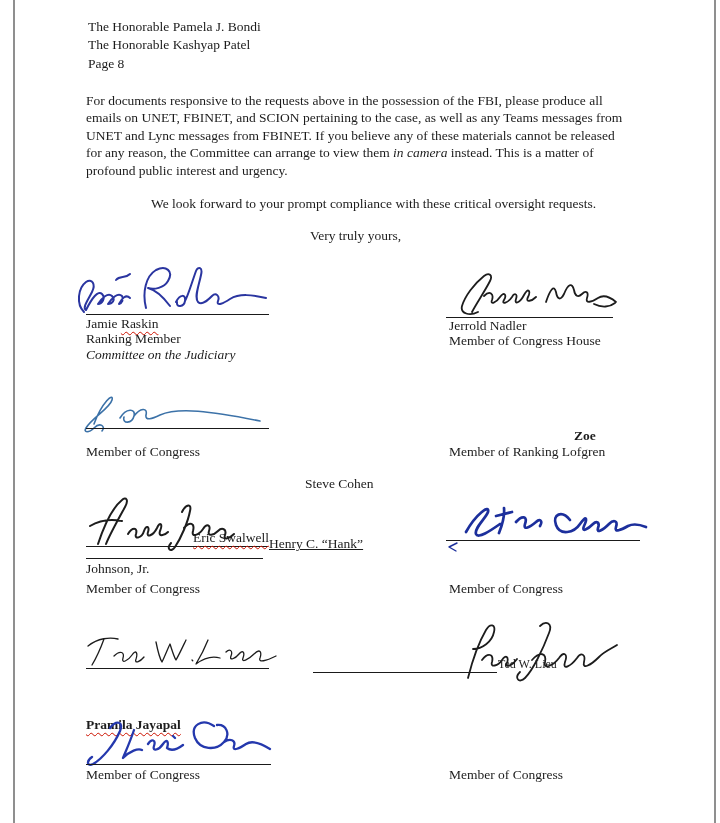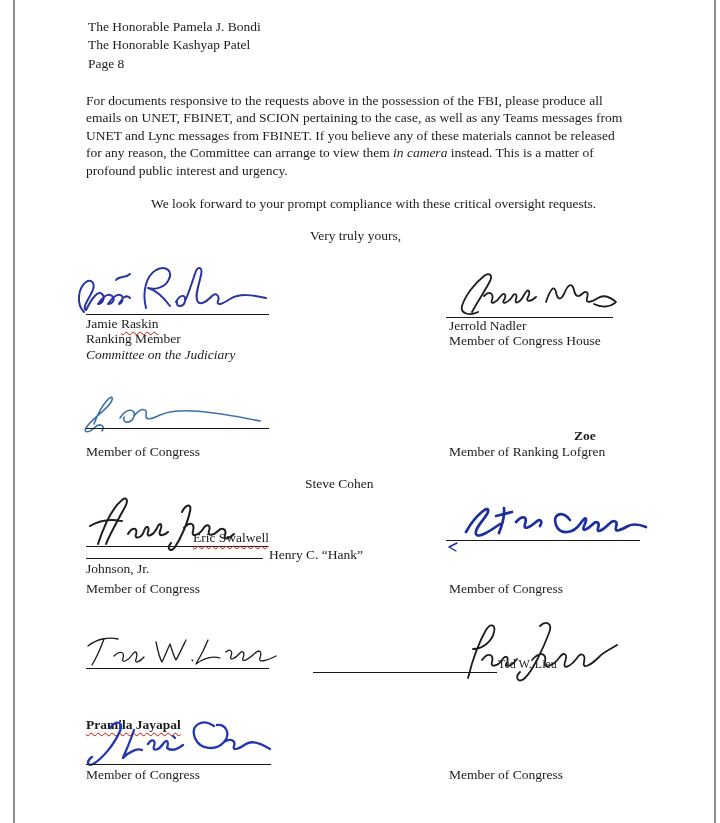--- a/index.html
+++ b/index.html
@@ -74,21 +74,21 @@
 <div class="abs" style="left:285px;top:476px;margin-left:20px;">Steve Cohen</div>
 
 <div class="sigsvg" style="left:82px;top:494px;">
   <svg width="160" height="58" viewBox="0 0 160 58">
     <path stroke-width="2" d="M16,50 C22,32 30,14 40,6 C44,2 47,6 43,13 C37,24 28,40 24,50 M8,32 C18,26 30,25 40,27 M46,40 C50,33 56,33 54,40 C52,46 60,44 62,37 C64,31 68,32 66,38 C64,44 71,42 75,34 C78,27 81,30 78,37 C76,43 82,42 86,38" stroke="#1d1d1d"></path>
     <path stroke-width="2" d="M100,18 C104,10 110,9 108,17 C106,28 99,44 93,53 C89,59 84,55 89,49 M102,34 C108,27 113,29 111,37 C109,44 117,41 121,35 C125,29 129,31 127,37 C125,43 132,41 136,37 C140,33 145,35 143,41 C141,47 148,44 152,40" stroke="#1d1d1d"></path>
   </svg>
 </div>
 <div class="sigline" style="left:86px;top:546px;width:182px;"></div>
 <div class="sigline" style="left:86px;top:558px;width:177px;"></div>
-<div class="abs" style="left:269px;top:547px;">Henry C. “Hank”</div>
+<div class="abs" style="left:269px;top:536px;text-decoration:underline;">Henry C. “Hank”</div>
 <div class="abs" style="left:86px;top:561px;">Johnson, Jr.</div>
 <div class="abs misspell" style="left:185px;top:530px;margin-left:8px;">Eric Swalwell</div>
 <div class="abs" style="left:86px;top:581px;">Member of Congress</div>
 
 <div class="sigsvg" style="left:450px;top:498px;">
   <svg width="200" height="44" viewBox="0 0 200 44">
     <path stroke-width="2.7" d="M16,34 C26,16 40,6 38,14 C36,20 24,30 26,36 C28,41 40,33 50,26 M46,18 L62,14 M54,10 C55,20 51,30 49,35 M66,24 C72,17 78,18 75,26 C73,33 80,29 86,24 C90,20 93,23 90,28" stroke="#1c2f9c"></path>
     <path stroke-width="2.7" d="M120,22 C112,12 102,16 106,27 C110,38 124,35 130,26 C136,17 138,20 134,28 C131,35 138,31 143,26 C147,22 150,25 148,30 C146,36 153,32 159,26 C164,21 168,23 166,29 C164,35 171,32 178,28 C184,25 191,27 196,29" stroke="#1c2f9c"></path>
   </svg>
 </div>

